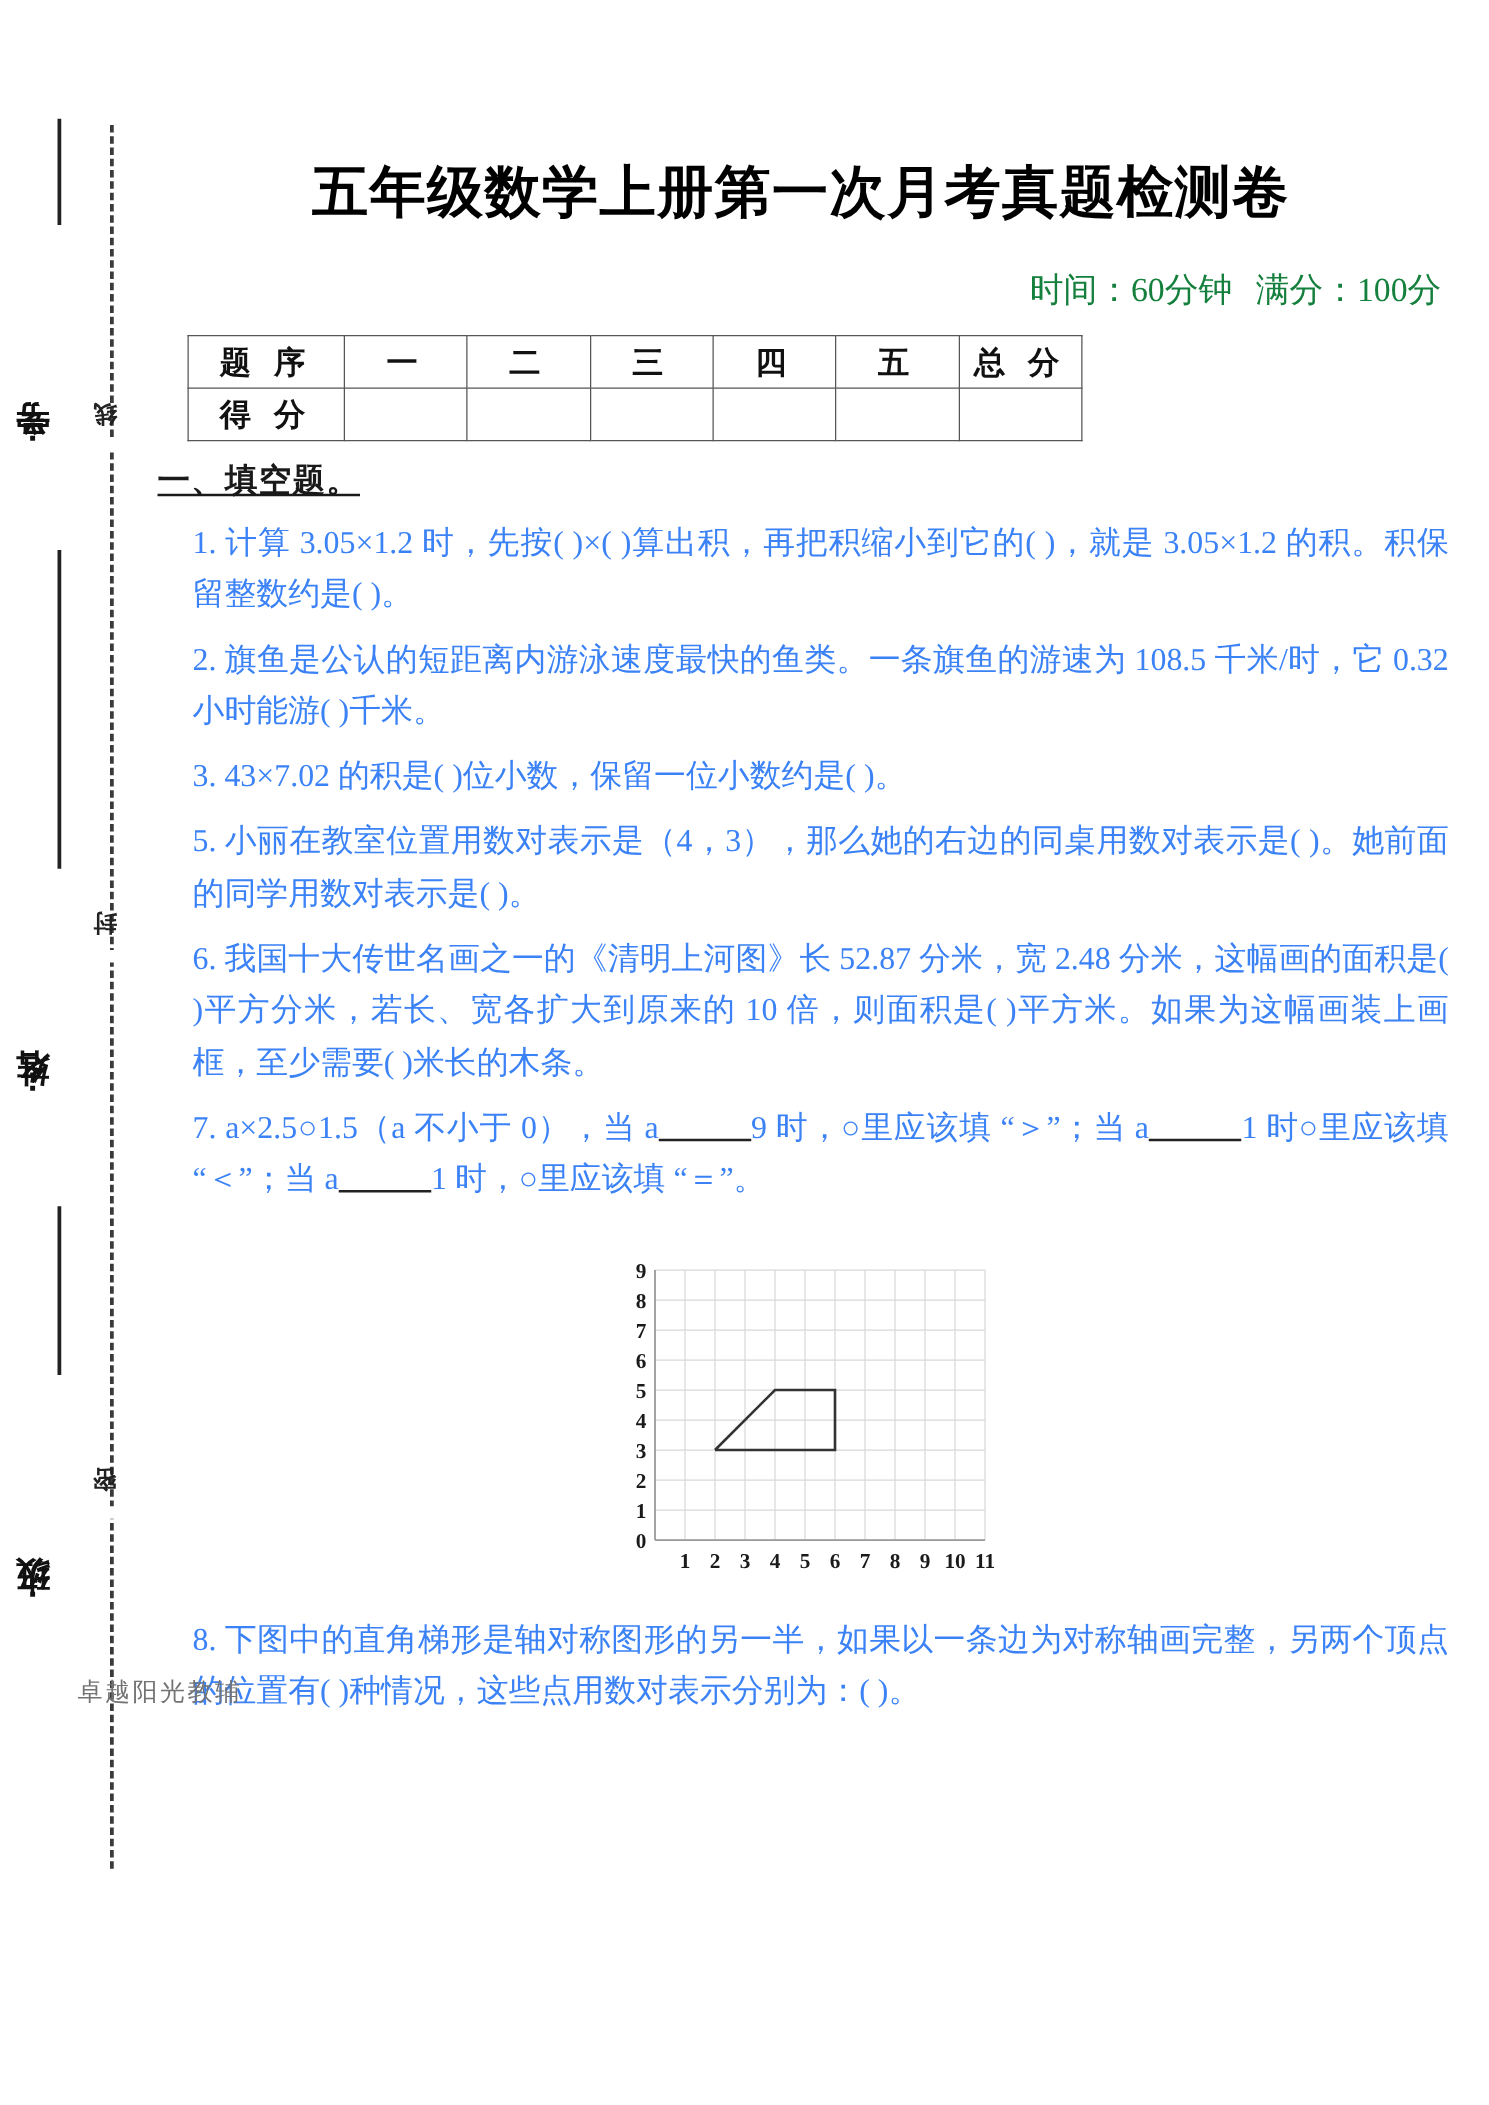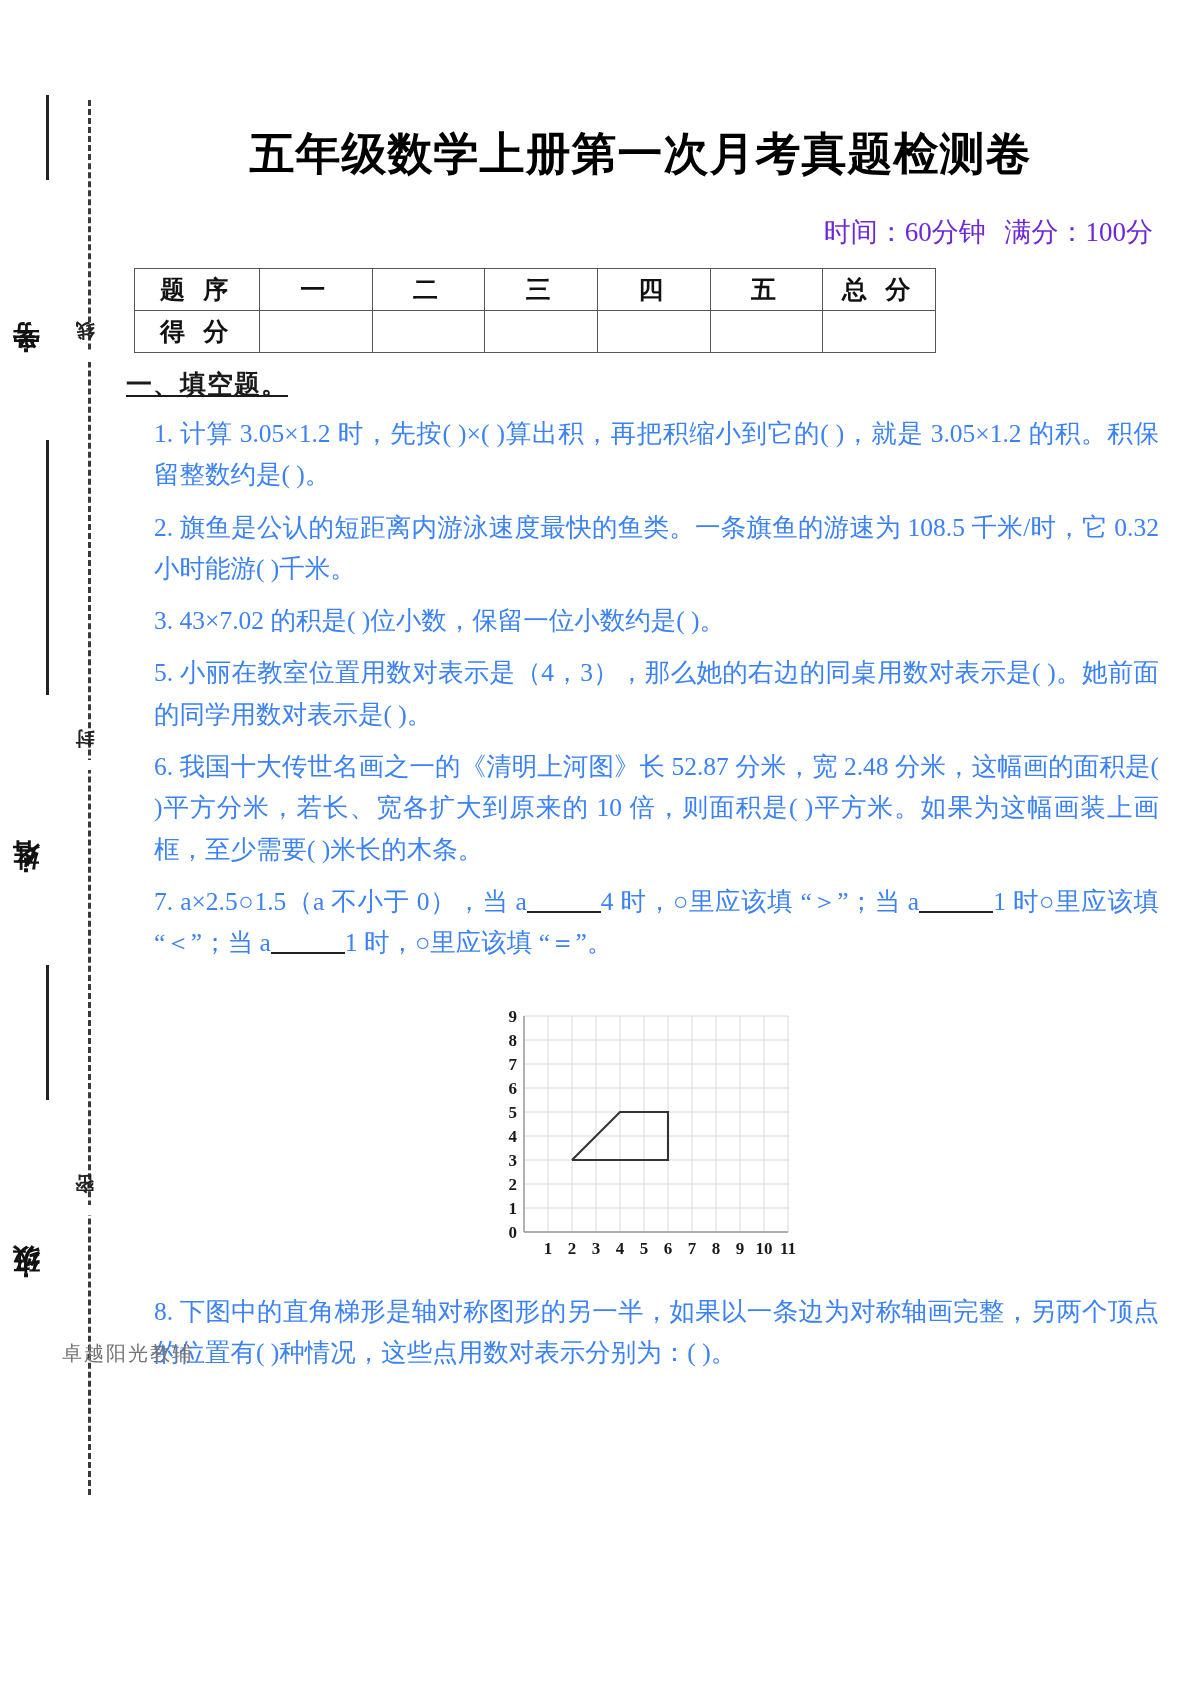--- a/index.html
+++ b/index.html
@@ -104,28 +104,28 @@
     letter-spacing: 1px;
     color: #000;
     white-space: nowrap;
   }
 
   .meta-line {
     margin: 30px 0 0 0;
     text-align: right;
     padding-right: 10px;
     font-size: 27px;
-    color: #6d28d9;
+    color: #15803d;
   }
   .meta-line span { margin-left: 12px; }
 
   .score-table {
-    margin: 18px 0 0 16px;
+    margin: 18px 0 0 32px;
     border-collapse: collapse;
-    width: 802px;
+    width: 716px;
     table-layout: fixed;
   }
   .score-table td {
     border: 1.5px solid #555;
     height: 42px;
     text-align: center;
     font-size: 25px;
     font-weight: bold;
     letter-spacing: 6px;
     padding: 0;
@@ -257,21 +257,21 @@
     <span>小丽在教室位置用数对表示是（4，3），那么她的右边的同桌用数对表示是(            )。她前面的同学用数对表示是(            )。</span>
   </p>
 
   <p class="q">
     <span>6.</span>
     <span>我国十大传世名画之一的《清明上河图》长 52.87 分米，宽 2.48 分米，这幅画的面积是(            )平方分米，若长、宽各扩大到原来的 10 倍，则面积是(            )平方米。如果为这幅画装上画框，至少需要(            )米长的木条。</span>
   </p>
 
   <p class="q blank-par">
     <span>7.</span>
-    <span>a×2.5○1.5（a 不小于 0），当 a</span><span class="ublank"></span><span>4 时，○里应该填 “＞”；当 a</span><span class="ublank"></span><span>1 时○里应该填 “＜”；当 a</span><span class="ublank"></span><span>1 时，○里应该填 “＝”。</span>
+    <span>a×2.5○1.5（a 不小于 0），当 a</span><span class="ublank"></span><span>9 时，○里应该填 “＞”；当 a</span><span class="ublank"></span><span>1 时○里应该填 “＜”；当 a</span><span class="ublank"></span><span>1 时，○里应该填 “＝”。</span>
   </p>
 
   <div class="figure-wrap">
     <div class="grid-fig">
       <svg width="330" height="300" viewBox="0 0 330 300">
         <g id="grid-lines" stroke="#d8d8d8" stroke-width="1">
             <line x1="48" y1="252" x2="48" y2="36"></line>
             <line x1="72" y1="252" x2="72" y2="36"></line>
             <line x1="96" y1="252" x2="96" y2="36"></line>
             <line x1="120" y1="252" x2="120" y2="36"></line>

